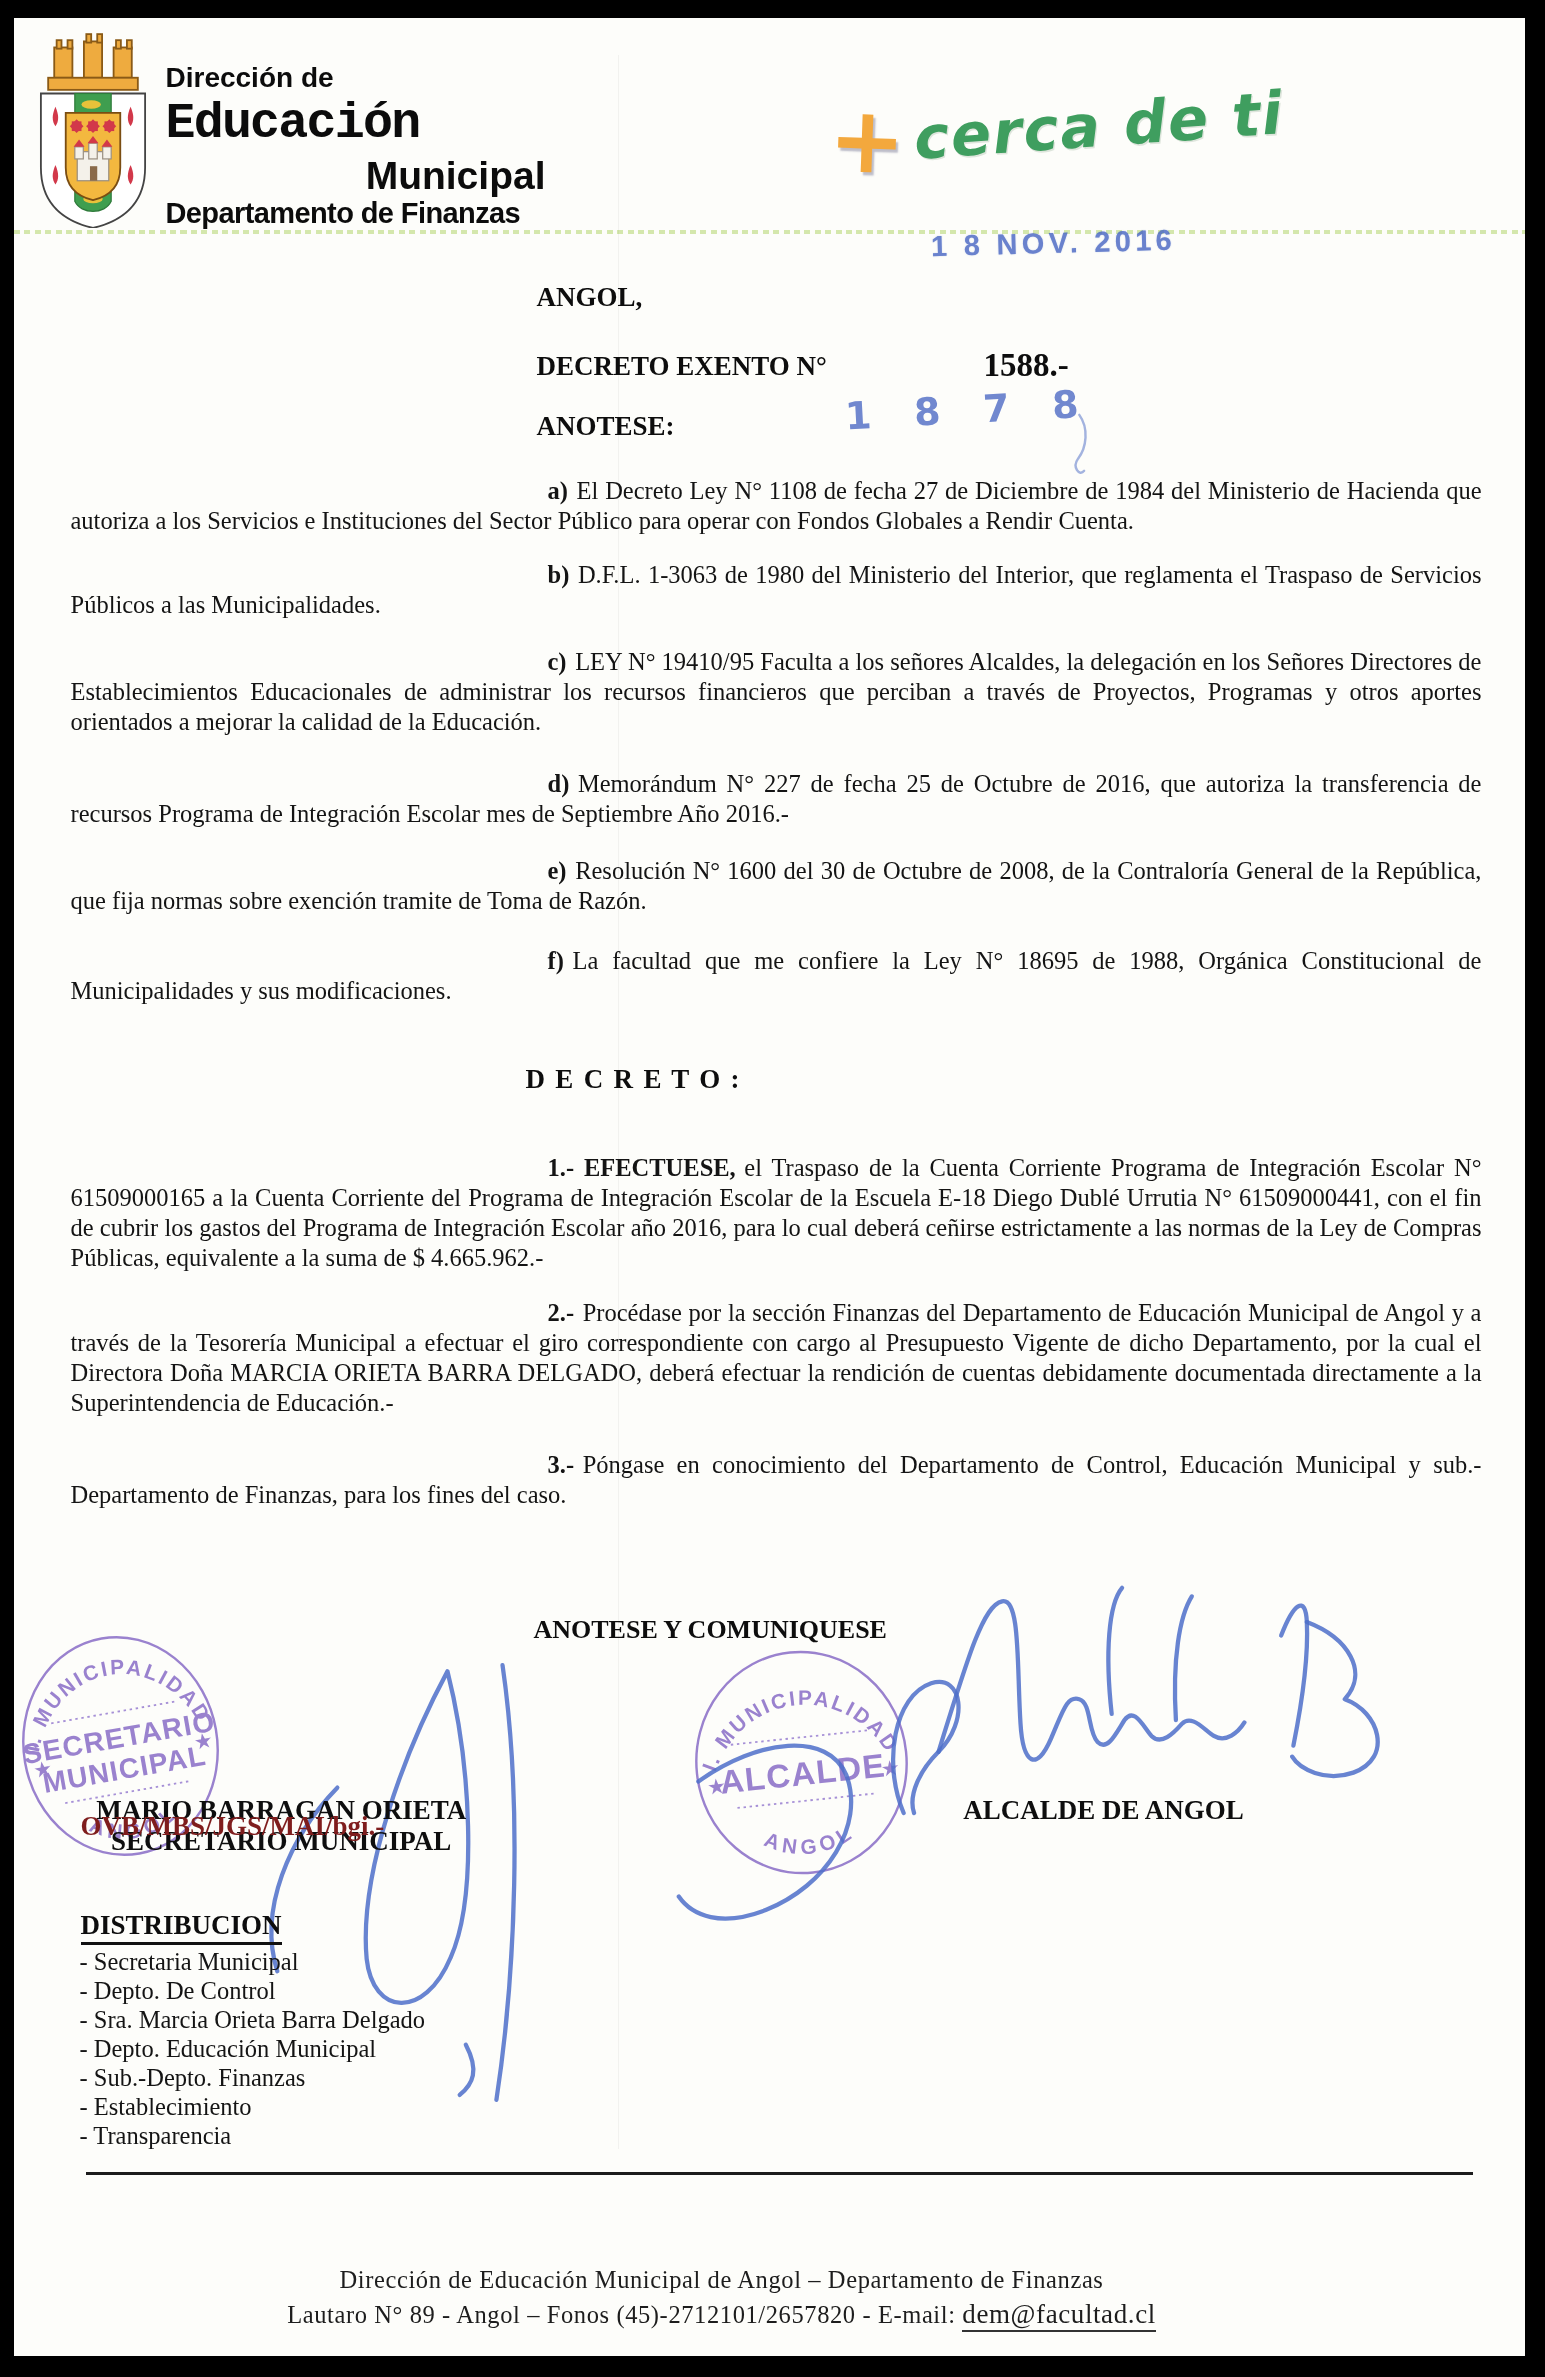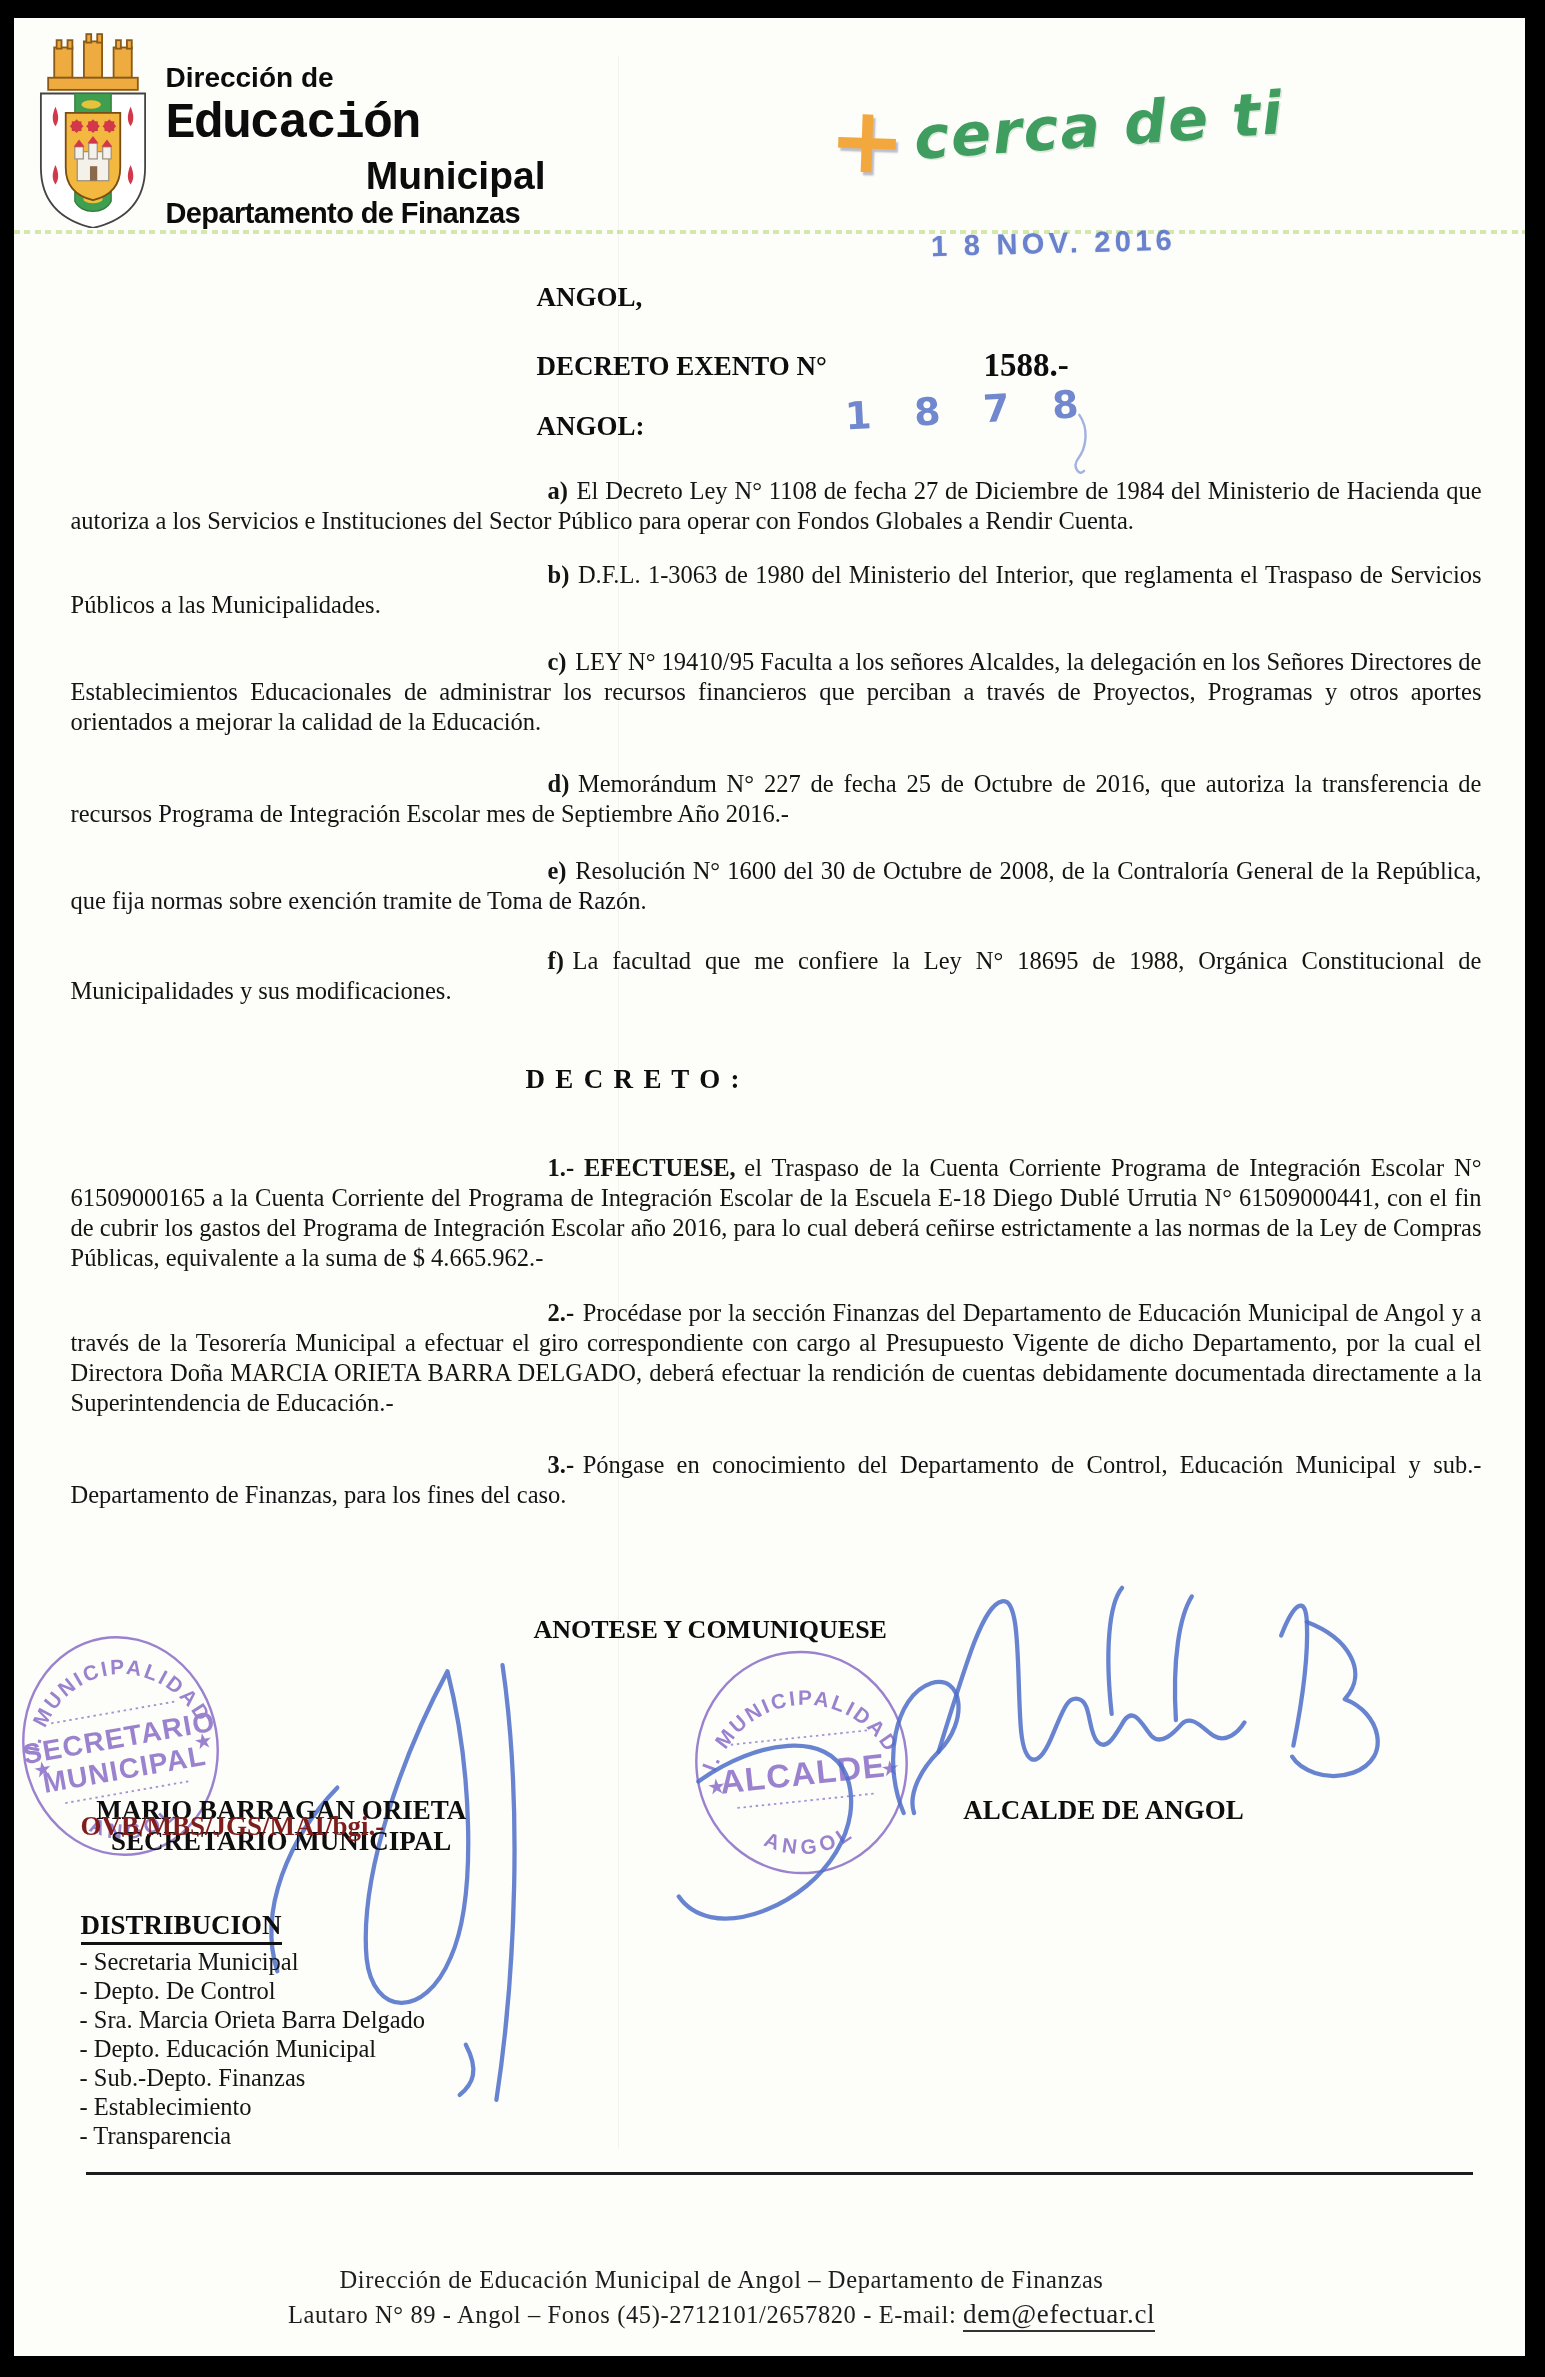--- a/index.html
+++ b/index.html
@@ -184,21 +184,21 @@
   </div>
 
   <div class="sep-dotted"></div>
   <div class="scanline"></div>
 
   <div class="date-stamp">1 8 NOV. 2016</div>
 
   <div class="meta-label" style="left:523px;top:265px;">ANGOL,</div>
   <div class="meta-label" style="left:523px;top:334px;">DECRETO EXENTO N°</div>
   <div class="decree-number" style="left:970px;top:331px;">1588.-</div>
-  <div class="meta-label" style="left:523px;top:394px;">ANGOL:</div>
+  <div class="meta-label" style="left:523px;top:394px;">ANOTESE:</div>
   <div class="ink-number">1 8 7 8</div>
   <svg class="ink-squiggle" width="37" height="73" viewBox="0 0 60 120">
     <path d="M28,8 C44,30 40,62 26,80 C16,94 28,110 36,100" fill="none" stroke="#5a77c9" stroke-width="4" stroke-linecap="round"></path>
   </svg>
 
   <p class="para" style="top:458px;">
     <b class="plabel">a)</b><span>El Decreto Ley N° 1108 de fecha 27 de Diciembre de 1984 del Ministerio de Hacienda que autoriza a los Servicios e Instituciones del Sector Público para operar con Fondos Globales a Rendir Cuenta.</span>
   </p>
   <p class="para" style="top:542px;">
     <b class="plabel">b)</b><span>D.F.L. 1-3063 de 1980 del Ministerio del Interior, que reglamenta el Traspaso de Servicios Públicos a las Municipalidades.</span>
@@ -293,18 +293,18 @@
     <li>- Establecimiento</li>
     <li>- Transparencia</li>
   </ul>
 
   <div class="rule"></div>
 
   <div class="footer">
     <div>Dirección de Educación Municipal de Angol – Departamento de Finanzas</div>
     <div>
       <span>Lautaro  N°  89 - Angol – Fonos (45)-2712101/2657820 - E-mail:</span>
-      <span class="email">dem@efectuar.cl</span>
+      <span class="email">dem@facultad.cl</span>
     </div>
   </div>
 
 </div>
 
 
 </body></html>

